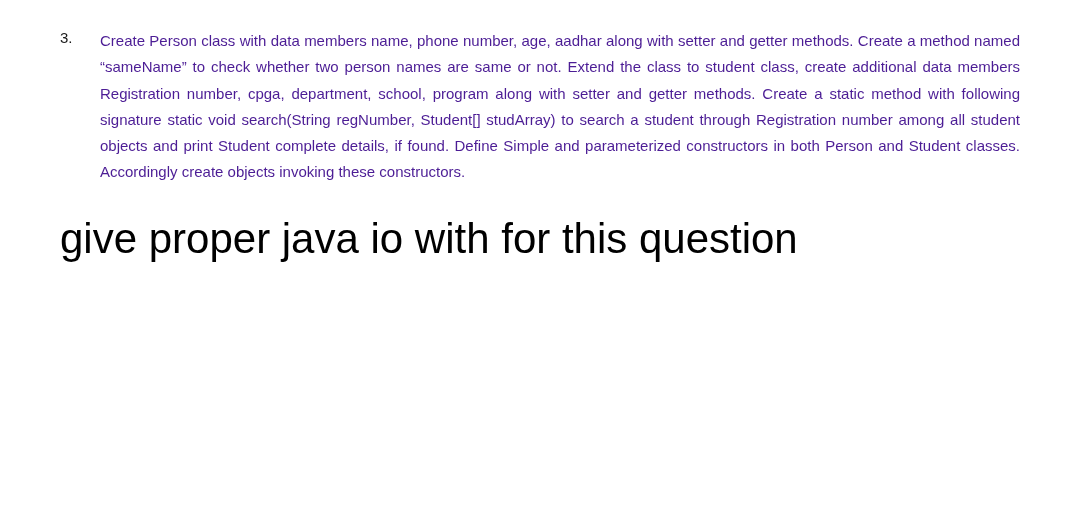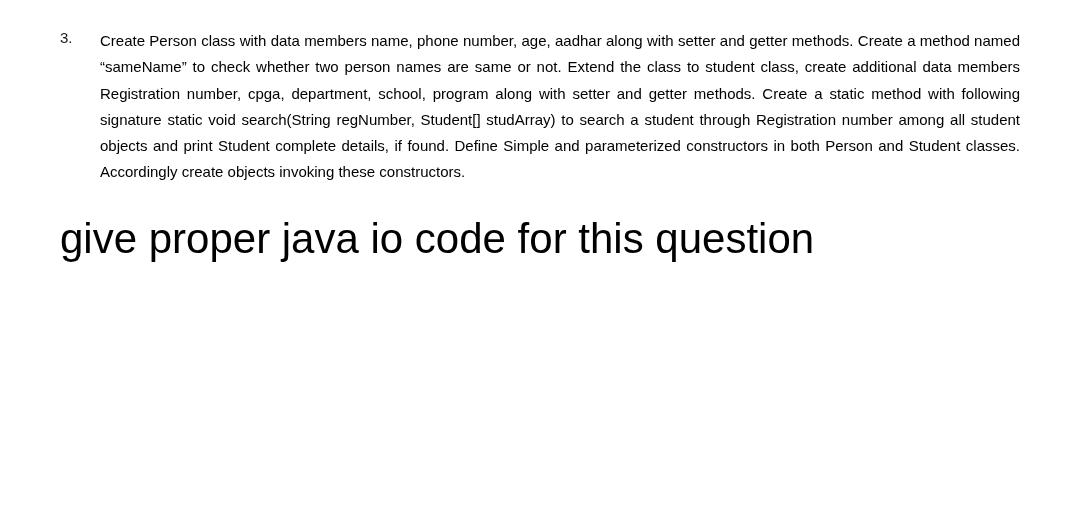--- a/index.html
+++ b/index.html
@@ -31,21 +31,21 @@
       font-size: 15px;
       color: #1a1a1a;
       min-width: 40px;
       padding-top: 1px;
       font-weight: normal;
       flex-shrink: 0;
     }
 
     .question-text {
       font-size: 15px;
-      color: #000000;
+      color: #4c1d95;
       line-height: 1.75;
       text-align: justify;
       flex: 1;
       font-weight: normal;
     }
 
     .prompt-text {
       font-size: 42px;
       color: #000000;
       font-weight: normal;
@@ -55,13 +55,13 @@
     }
   </style>
 </head>
 <body>
 
 <div class="question-section">
   <span class="question-number">3.</span>
   <p class="question-text">Create Person class with data members name, phone number, age, aadhar along with setter and getter methods. Create a method named “sameName” to check whether two person names are same or not. Extend the class to student class, create additional data members Registration number, cpga, department, school, program along with setter and getter methods. Create a static method with following signature static void search(String regNumber, Student[] studArray) to search a student through Registration number among all student objects and print Student complete details, if found. Define Simple and parameterized constructors in both Person and Student classes. Accordingly create objects invoking these constructors.</p>
 </div>
 
-<p class="prompt-text">give proper java io code for this question</p>
+<p class="prompt-text">give proper java io with for this question</p>
 
 </body></html>

